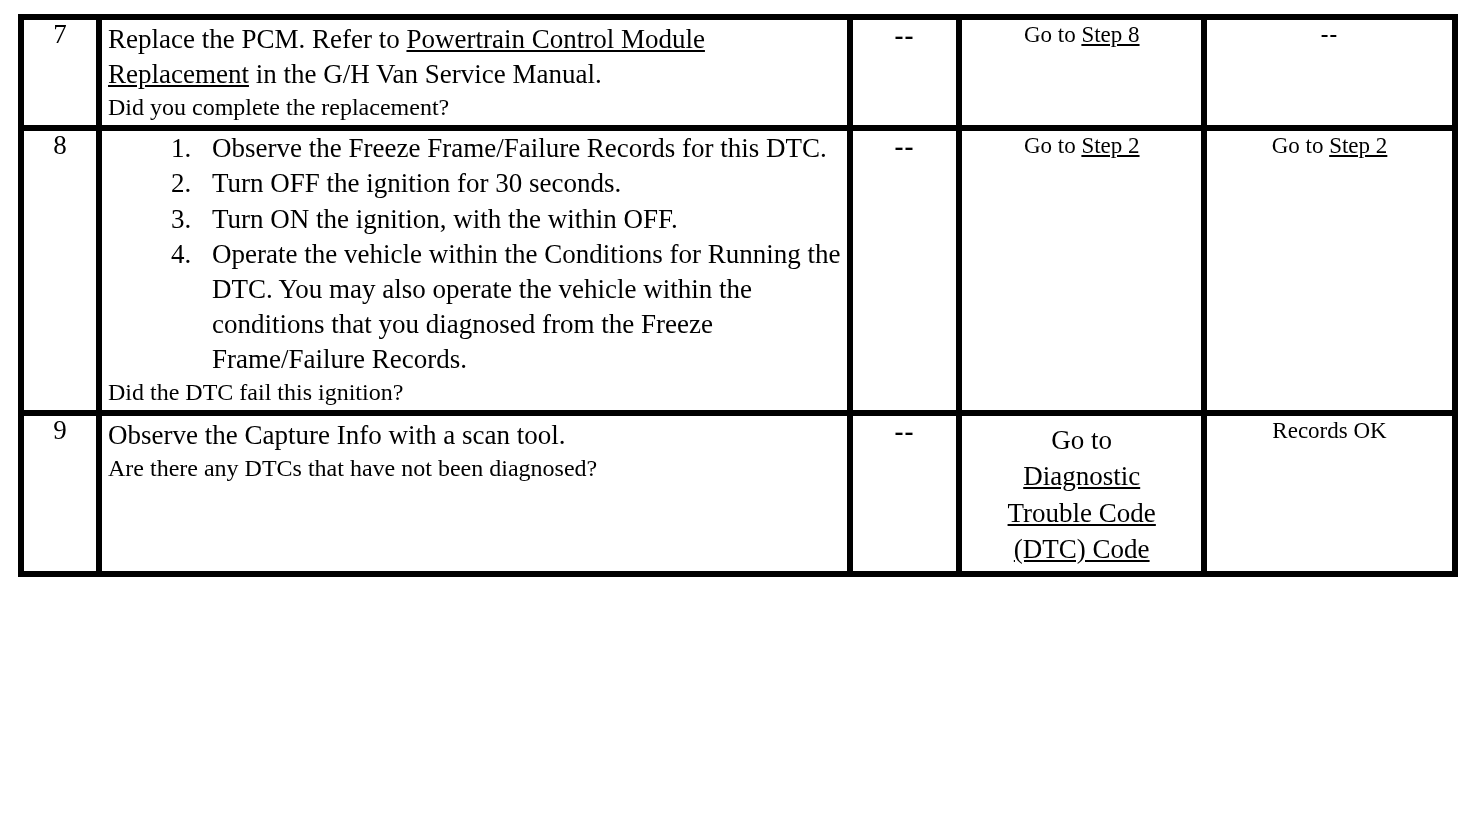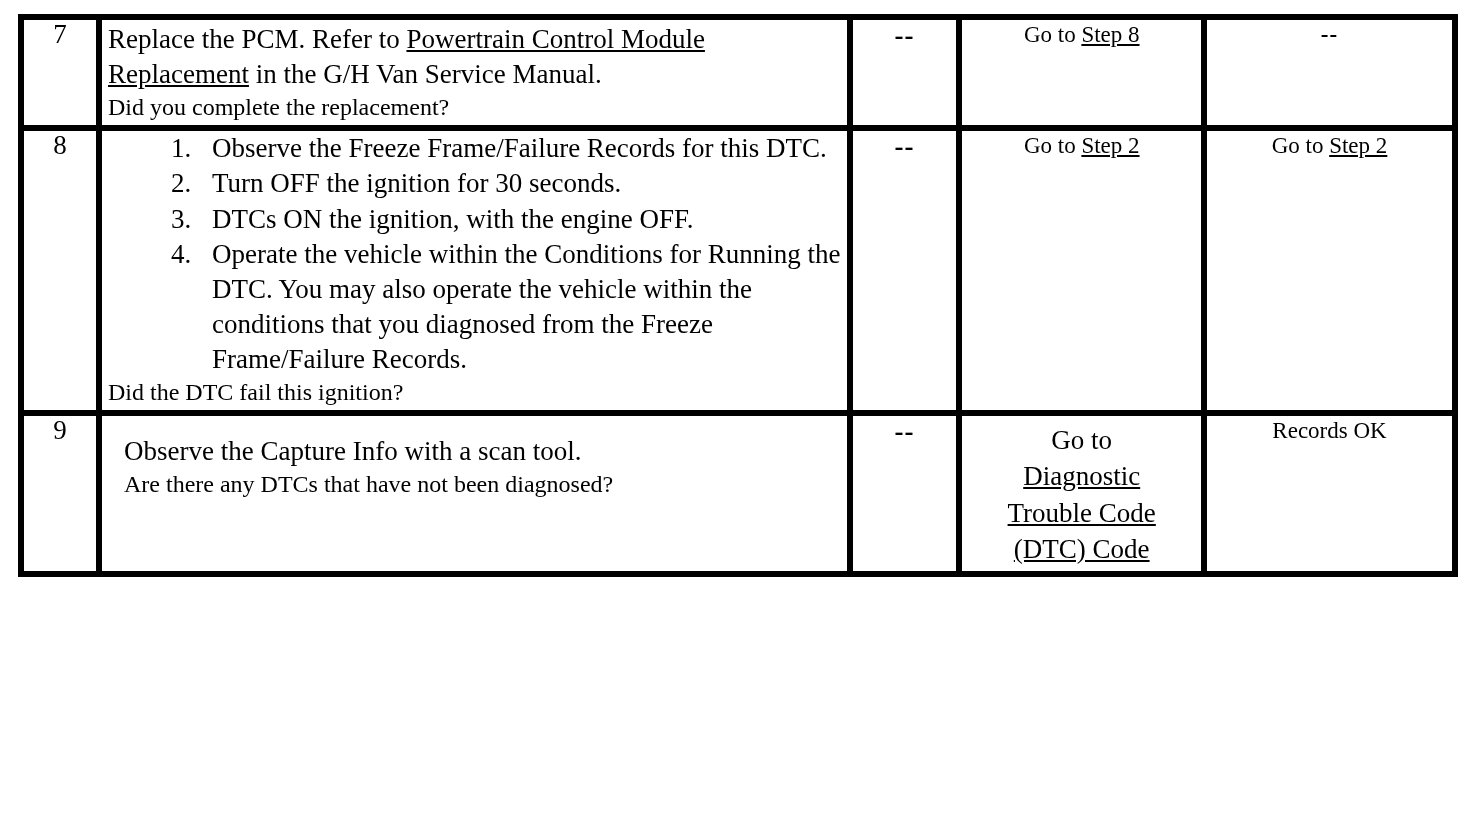--- a/index.html
+++ b/index.html
@@ -173,21 +173,21 @@
       <tr>
         <td class="step-cell">
           <div class="step-num">8</div>
         </td>
 
         <td class="action-cell">
           <div class="cell-inner" style="padding:0;">
             <ol class="steps">
               <li>Observe the Freeze Frame/Failure Records for this DTC.</li>
               <li>Turn OFF the ignition for 30  seconds.</li>
-              <li>DTCs ON the ignition, with the engine OFF.</li>
+              <li>Turn ON the ignition, with the within OFF.</li>
               <li>Operate the vehicle within the Conditions for Running the DTC. You may also operate the vehicle within the conditions that you diagnosed from the Freeze Frame/Failure Records.</li>
             </ol>
             <div class="gap"></div>
             <div class="question">Did the DTC fail this ignition?</div>
           </div>
         </td>
 
         <td class="value-cell">
           <div class="dash">--</div>
         </td>
@@ -200,21 +200,21 @@
           <div class="yn-text nowrap"><span>Go to </span><span class="xref">Step 2</span></div>
         </td>
       </tr>
 
       <tr>
         <td class="step-cell">
           <div class="step-num">9</div>
         </td>
 
         <td class="action-cell">
-          <div class="cell-inner" style="padding:16px;">
+          <div class="cell-inner" style="padding:0;">
             <div class="action-text">
               <p class="para">Observe the Capture Info with a scan tool.</p>
             </div>
             <div class="gap"></div>
             <div class="question">Are there any DTCs that have not been diagnosed?</div>
           </div>
         </td>
 
         <td class="value-cell">
           <div class="dash">--</div>

